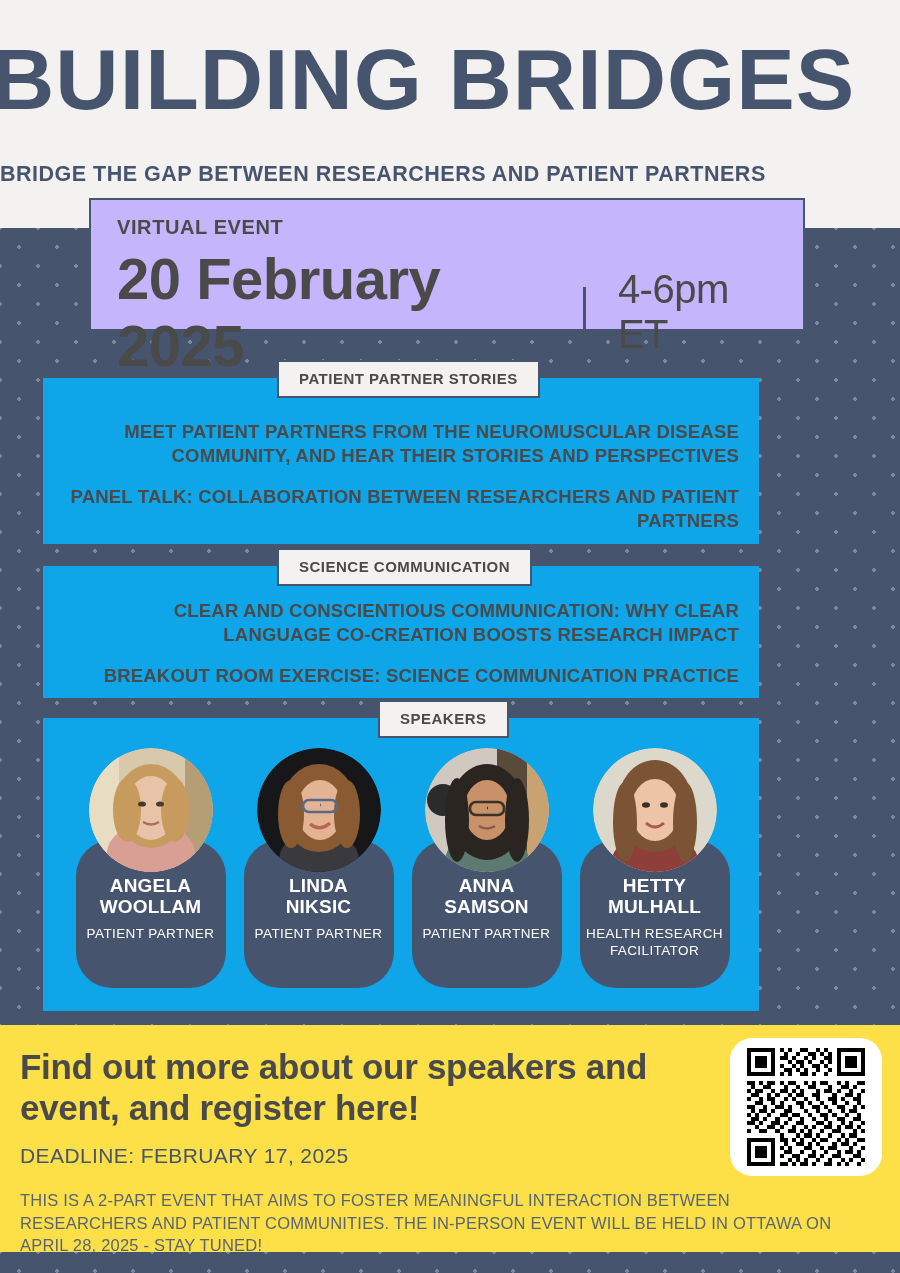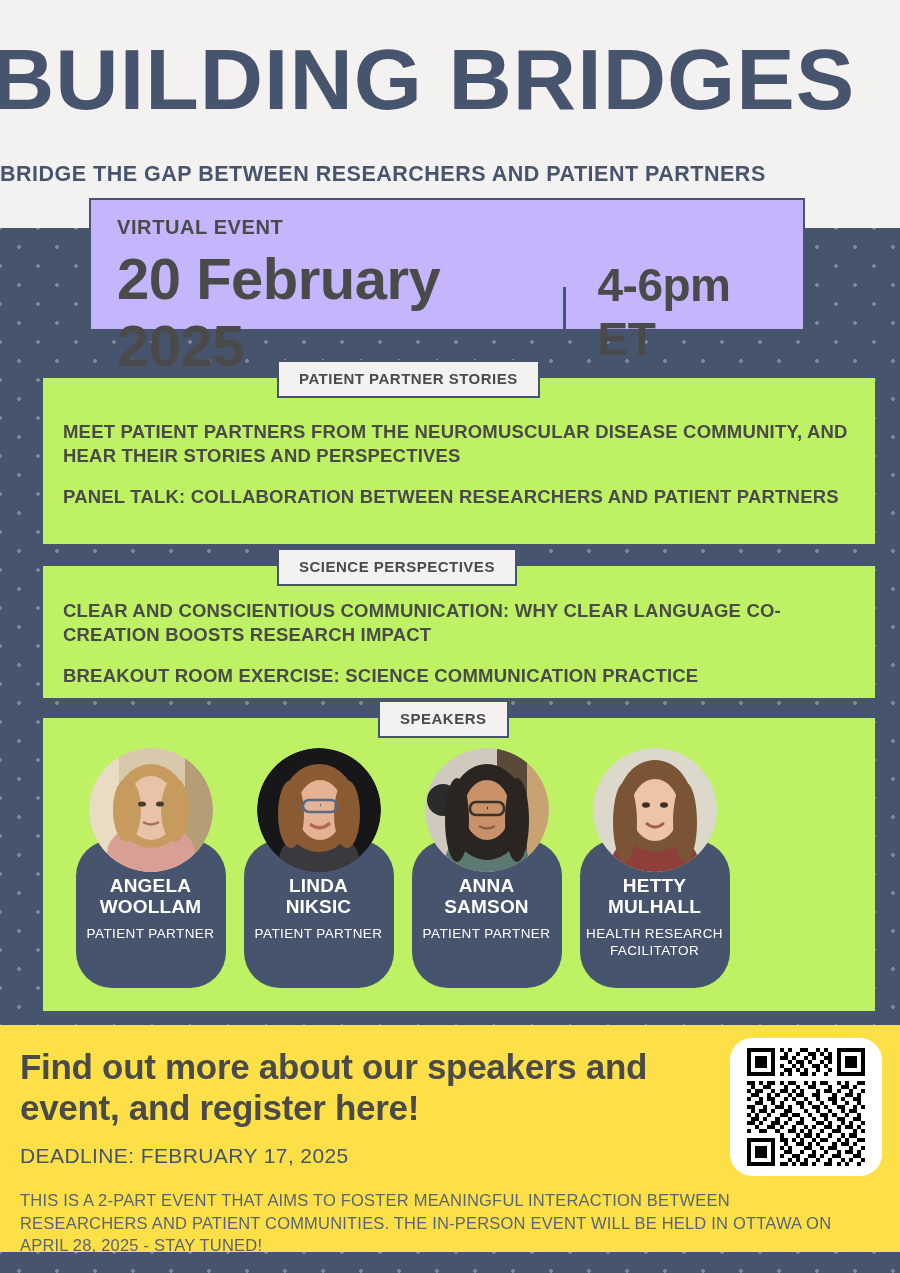--- a/index.html
+++ b/index.html
@@ -100,32 +100,33 @@
     color: #4a4a4a;
     letter-spacing: -0.5px;
   }
   .event-divider {
     width: 3px;
     height: 50px;
     background: #46546e;
     margin: 0 32px 0 34px;
   }
   .event-time {
-    font-size: 46px;
-    font-weight: 700;
+    font-size: 40px;
+    font-weight: 400;
     color: #4a4a4a;
     letter-spacing: -0.5px;
   }
 
   
   .panel {
     position: absolute;
     left: 43px;
-    width: 832px;
-    background: #bef264;
+    width: 716px;
+    background: #0ea5e9;
+    text-align: right;
   }
   .panel-1 { top: 378px; height: 166px; }
   .panel-2 { top: 566px; height: 132px; }
   .panel-3 { top: 718px; height: 293px; }
 
   .panel-body {
     padding: 42px 20px 0 20px;
   }
   .panel-2 .panel-body { padding-top: 33px; }
 
@@ -280,21 +281,21 @@
   </div>
 
   <div class="tab-label tab-stories">PATIENT PARTNER STORIES</div>
   <div class="panel panel-1">
     <div class="panel-body">
       <div class="panel-text">MEET PATIENT PARTNERS FROM THE NEUROMUSCULAR DISEASE COMMUNITY, AND HEAR THEIR STORIES AND PERSPECTIVES</div>
       <div class="panel-text">PANEL TALK: COLLABORATION BETWEEN RESEARCHERS AND PATIENT PARTNERS</div>
     </div>
   </div>
 
-  <div class="tab-label tab-scicomm">SCIENCE PERSPECTIVES</div>
+  <div class="tab-label tab-scicomm">SCIENCE COMMUNICATION</div>
   <div class="panel panel-2">
     <div class="panel-body">
       <div class="panel-text">CLEAR AND CONSCIENTIOUS COMMUNICATION: WHY CLEAR LANGUAGE CO-CREATION BOOSTS RESEARCH IMPACT</div>
       <div class="panel-text">BREAKOUT ROOM EXERCISE: SCIENCE COMMUNICATION PRACTICE</div>
     </div>
   </div>
 
   <div class="tab-label tab-speakers">SPEAKERS</div>
   <div class="panel panel-3"></div>
 

